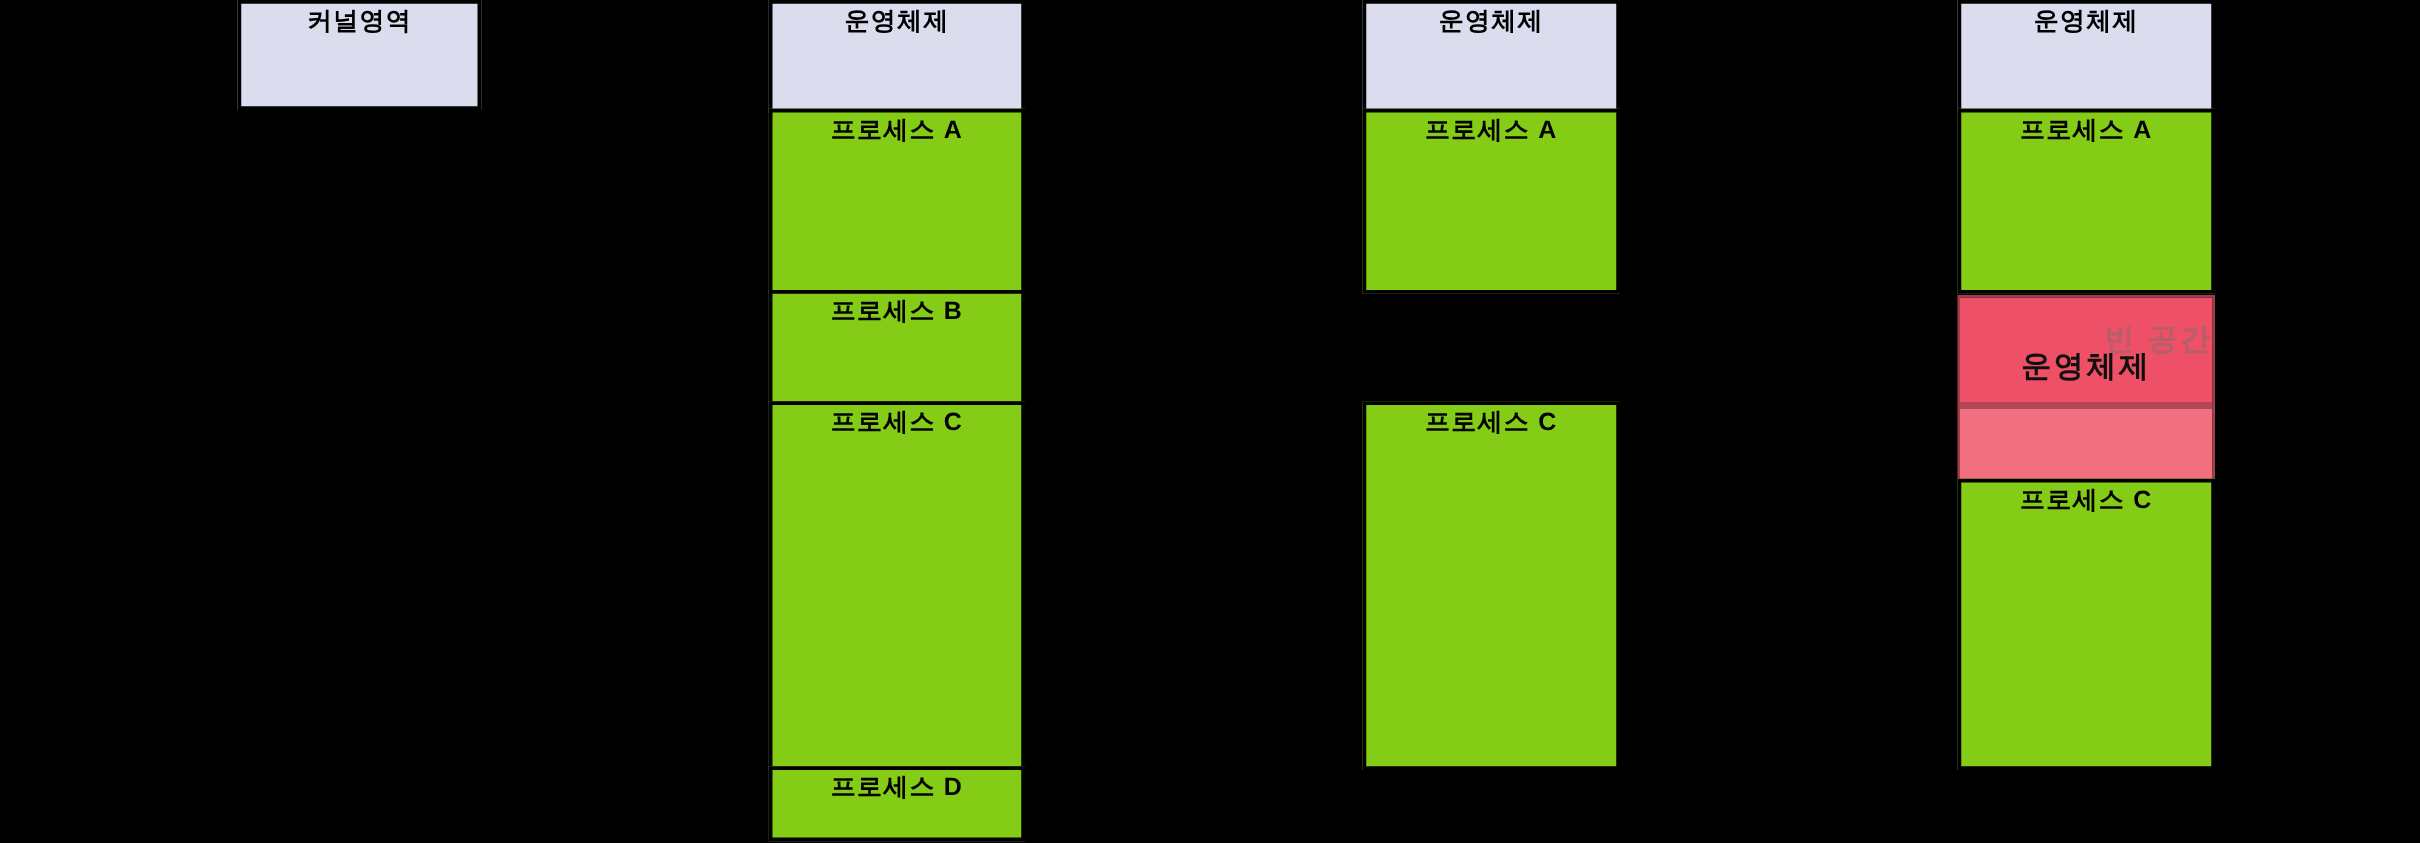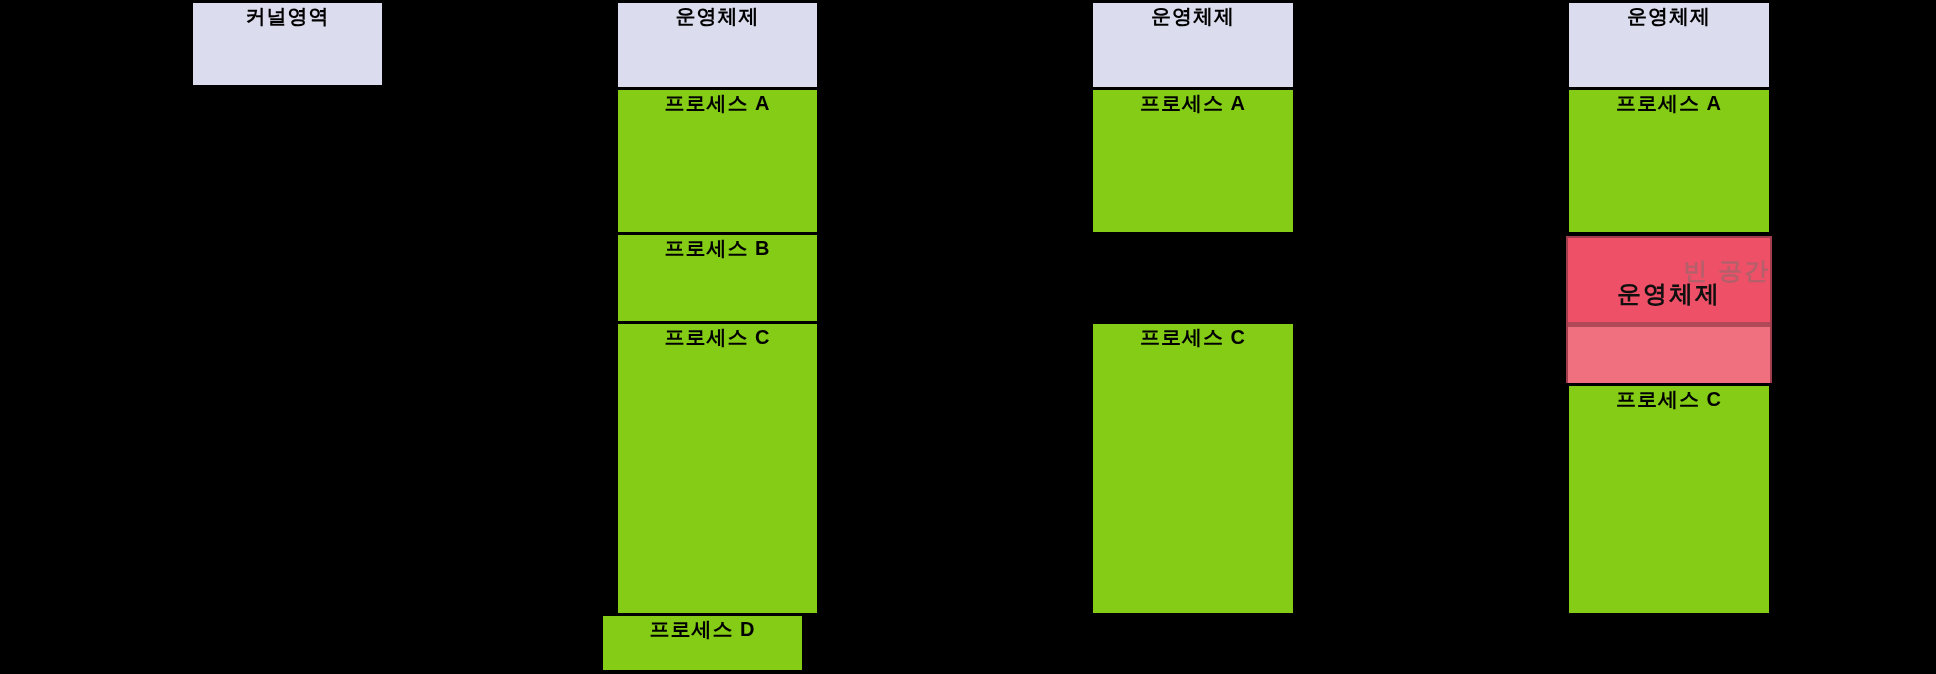--- a/index.html
+++ b/index.html
@@ -27,21 +27,21 @@
   .sal{background:#84cc16;}
 
   
   #kernel{left:190px;top:0;width:195px;height:88px;}
 
   
   #m1-os{left:615px;top:0;width:205px;height:90px;}
   #m1-a {left:615px;top:87px;width:205px;height:148px;}
   #m1-b {left:615px;top:232px;width:205px;height:92px;}
   #m1-c {left:615px;top:321px;width:205px;height:295px;}
-  #m1-d {left:600px;top:613px;width:205px;height:60px;}
+  #m1-d {left:615px;top:613px;width:205px;height:60px;}
 
   
   #m2-os{left:1090px;top:0;width:206px;height:90px;}
   #m2-a {left:1090px;top:87px;width:206px;height:148px;}
   #m2-c {left:1090px;top:321px;width:206px;height:295px;}
 
   
   #m3-os{left:1566px;top:0;width:206px;height:90px;}
   #m3-a {left:1566px;top:87px;width:206px;height:148px;}
   #m3-c {left:1566px;top:383px;width:206px;height:233px;

